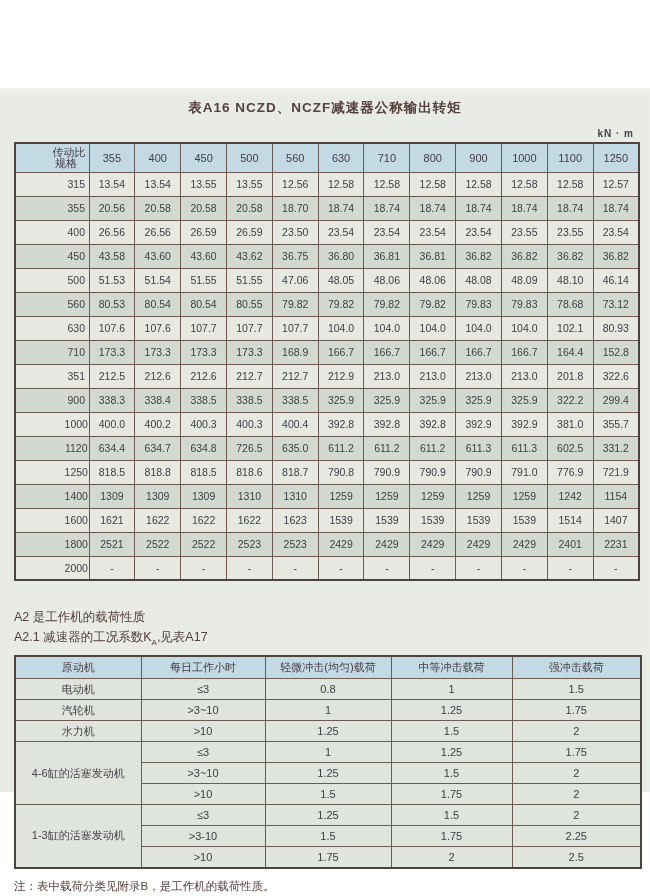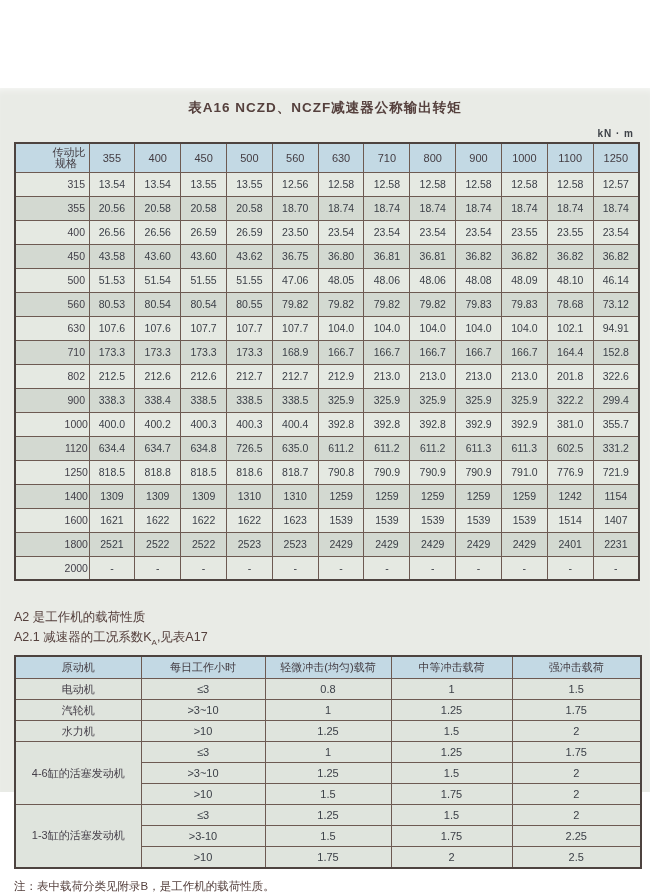--- a/index.html
+++ b/index.html
@@ -229,39 +229,39 @@
           <td>107.6</td>
           <td>107.7</td>
           <td>107.7</td>
           <td>107.7</td>
           <td>104.0</td>
           <td>104.0</td>
           <td>104.0</td>
           <td>104.0</td>
           <td>104.0</td>
           <td>102.1</td>
-          <td>94.91</td>
+          <td>80.93</td>
         </tr>
         <tr class="dark">
           <td class="spec">710</td>
           <td>173.3</td>
           <td>173.3</td>
           <td>173.3</td>
           <td>173.3</td>
           <td>168.9</td>
           <td>166.7</td>
           <td>166.7</td>
           <td>166.7</td>
           <td>166.7</td>
           <td>166.7</td>
           <td>164.4</td>
           <td>152.8</td>
         </tr>
         <tr class="light">
-          <td class="spec">802</td>
+          <td class="spec">351</td>
           <td>212.5</td>
           <td>212.6</td>
           <td>212.6</td>
           <td>212.7</td>
           <td>212.7</td>
           <td>212.9</td>
           <td>213.0</td>
           <td>213.0</td>
           <td>213.0</td>
           <td>213.0</td>

